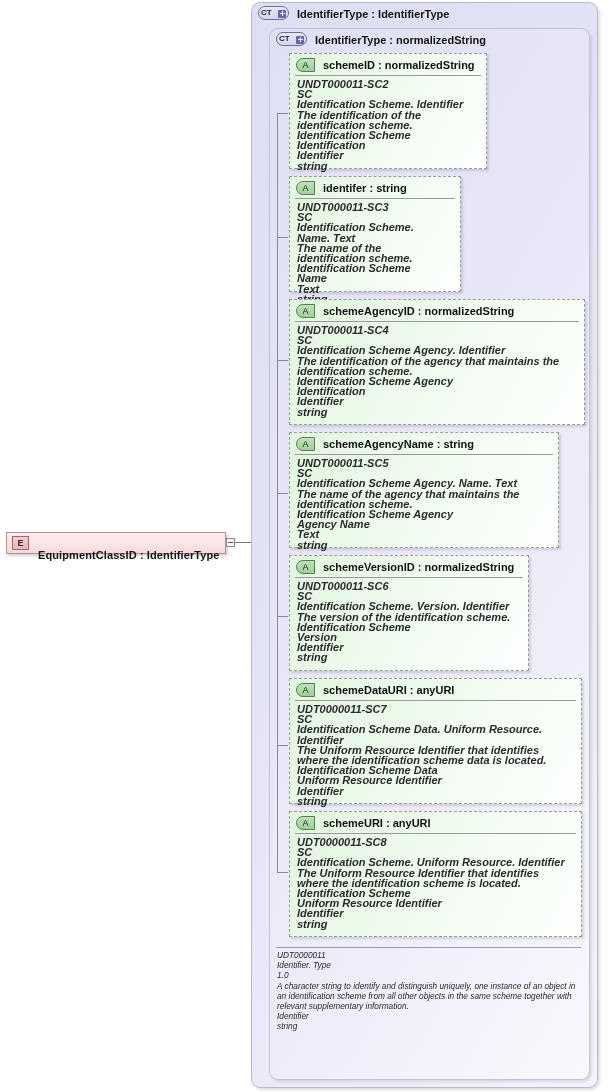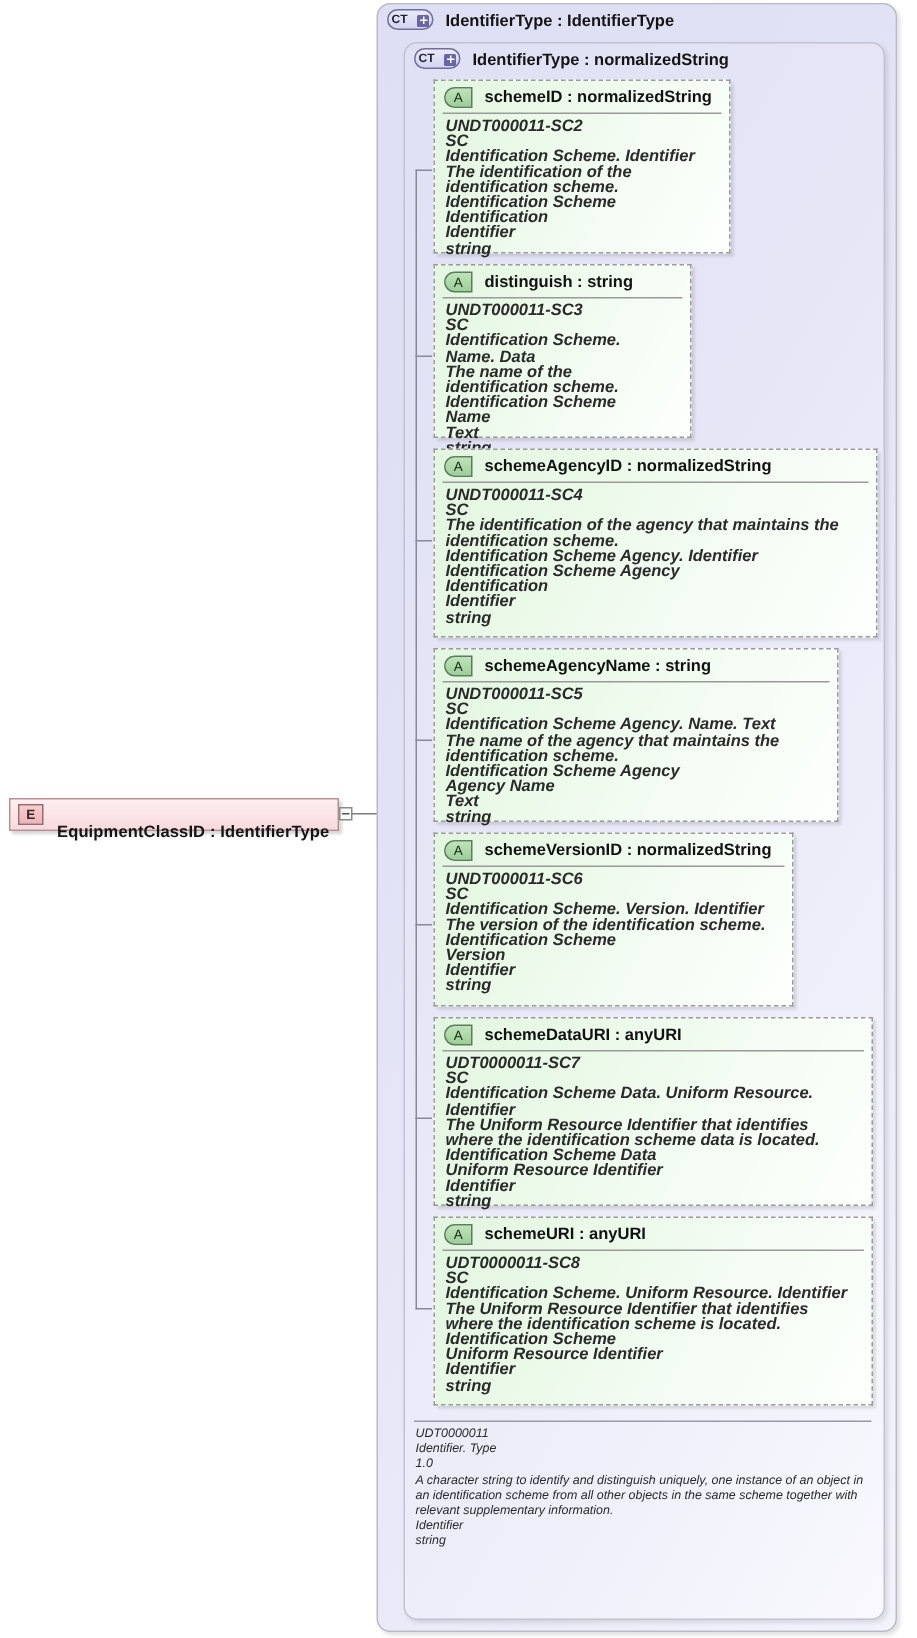--- a/index.html
+++ b/index.html
@@ -318,46 +318,46 @@
     <div>Identification Scheme</div>
     <div>Identification</div>
     <div>Identifier</div>
     <div>string</div>
   </div>
 </div>
 
 <div class="attr-box" style="left:289px; top:176px; width:172px; height:116px;">
   <div class="attr-head">
     <span class="icon-a">A</span>
-    <span class="attr-title">distinguish : string</span>
+    <span class="attr-title">identifer : string</span>
   </div>
   <div class="attr-sep"></div>
   <div class="attr-body">
     <div>UNDT000011-SC3</div>
     <div>SC</div>
-    <div>Identification Scheme. Name. Data</div>
+    <div>Identification Scheme. Name. Text</div>
     <div>The name of the identification scheme.</div>
     <div>Identification Scheme</div>
     <div>Name</div>
     <div>Text</div>
     <div>string</div>
   </div>
 </div>
 
 <div class="attr-box" style="left:289px; top:299px; width:296px; height:126px;">
   <div class="attr-head">
     <span class="icon-a">A</span>
     <span class="attr-title">schemeAgencyID : normalizedString</span>
   </div>
   <div class="attr-sep"></div>
   <div class="attr-body">
     <div>UNDT000011-SC4</div>
     <div>SC</div>
+    <div>Identification Scheme Agency. Identifier</div>
     <div>The identification of the agency that maintains the identification scheme.</div>
-    <div>Identification Scheme Agency. Identifier</div>
     <div>Identification Scheme Agency</div>
     <div>Identification</div>
     <div>Identifier</div>
     <div>string</div>
   </div>
 </div>
 
 <div class="attr-box" style="left:289px; top:432px; width:270px; height:116px;">
   <div class="attr-head">
     <span class="icon-a">A</span>

